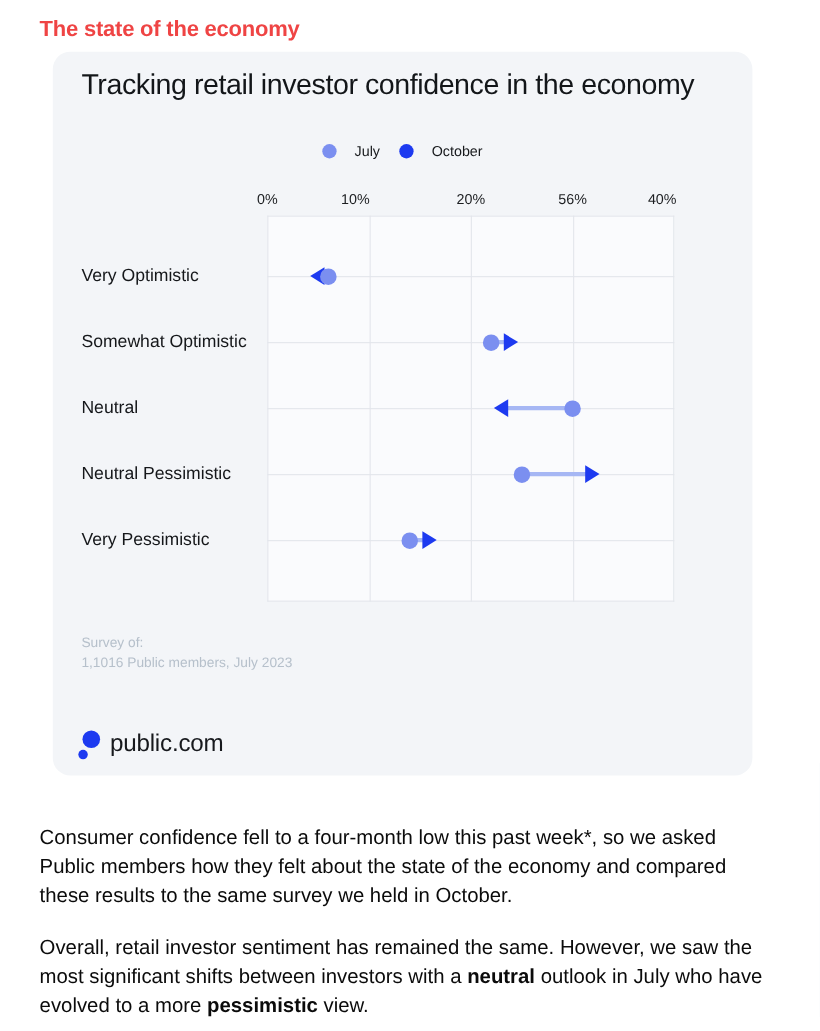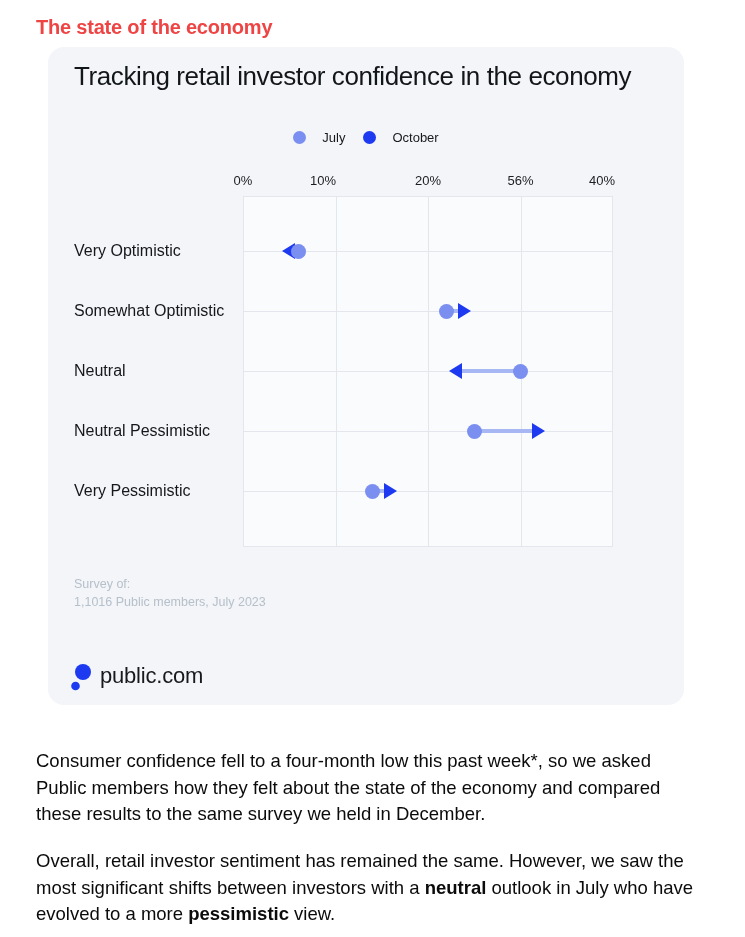--- a/index.html
+++ b/index.html
@@ -134,14 +134,14 @@
   </div>
   <div class="logo">
     <svg width="22" height="29" viewBox="0 0 22 29">
       <circle cx="13" cy="9" r="8" fill="#1d3af0"></circle>
       <circle cx="5.5" cy="23" r="4.3" fill="#1d3af0"></circle>
     </svg>
     <span class="logo-text">public.com</span>
   </div>
 </section>
 
-<p class="body-text p1">Consumer confidence fell to a four-month low this past week*, so we asked Public members how they felt about the state of the economy and compared these results to the same survey we held in December.</p>
+<p class="body-text p1">Consumer confidence fell to a four-month low this past week*, so we asked Public members how they felt about the state of the economy and compared these results to the same survey we held in October.</p>
 <p class="body-text p2"><span>Overall, retail investor sentiment has remained the same. However, we saw the most significant shifts between investors with a </span><strong>neutral</strong><span> outlook in July who have evolved to a more </span><strong>pessimistic</strong><span> view.</span></p>
 
 </body></html>

